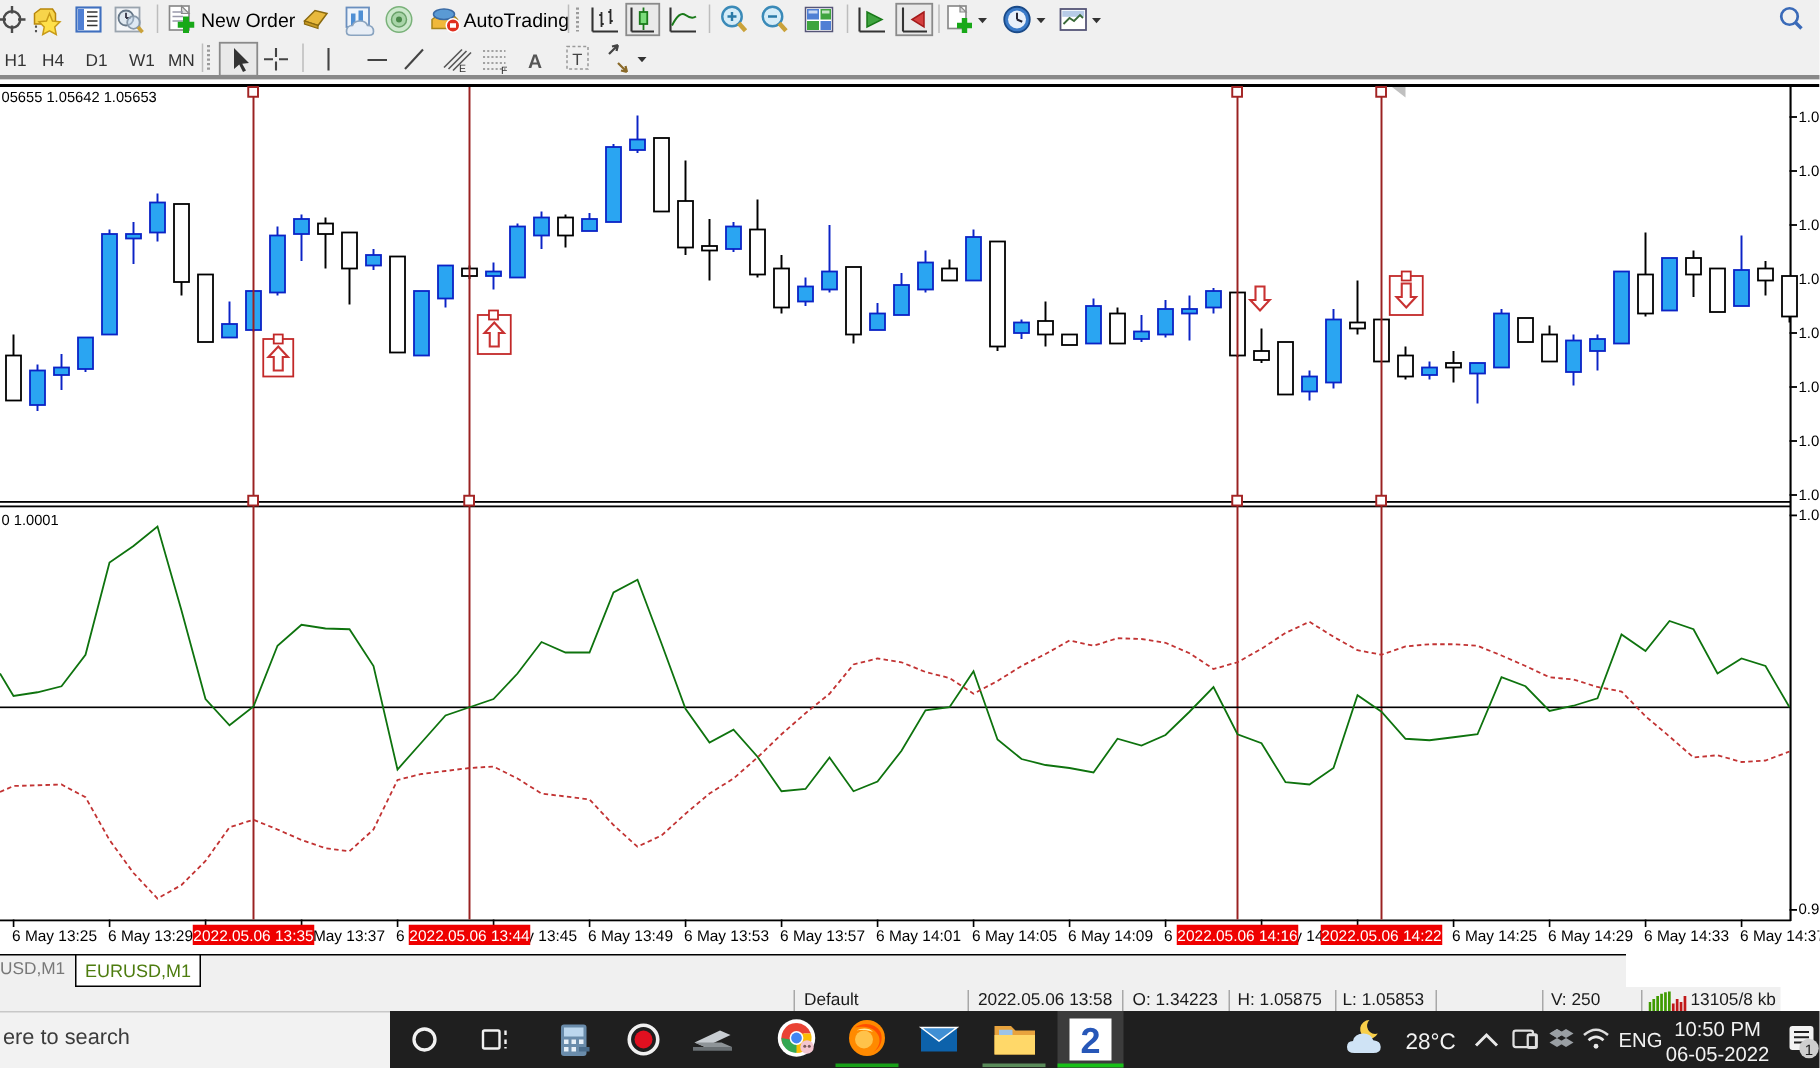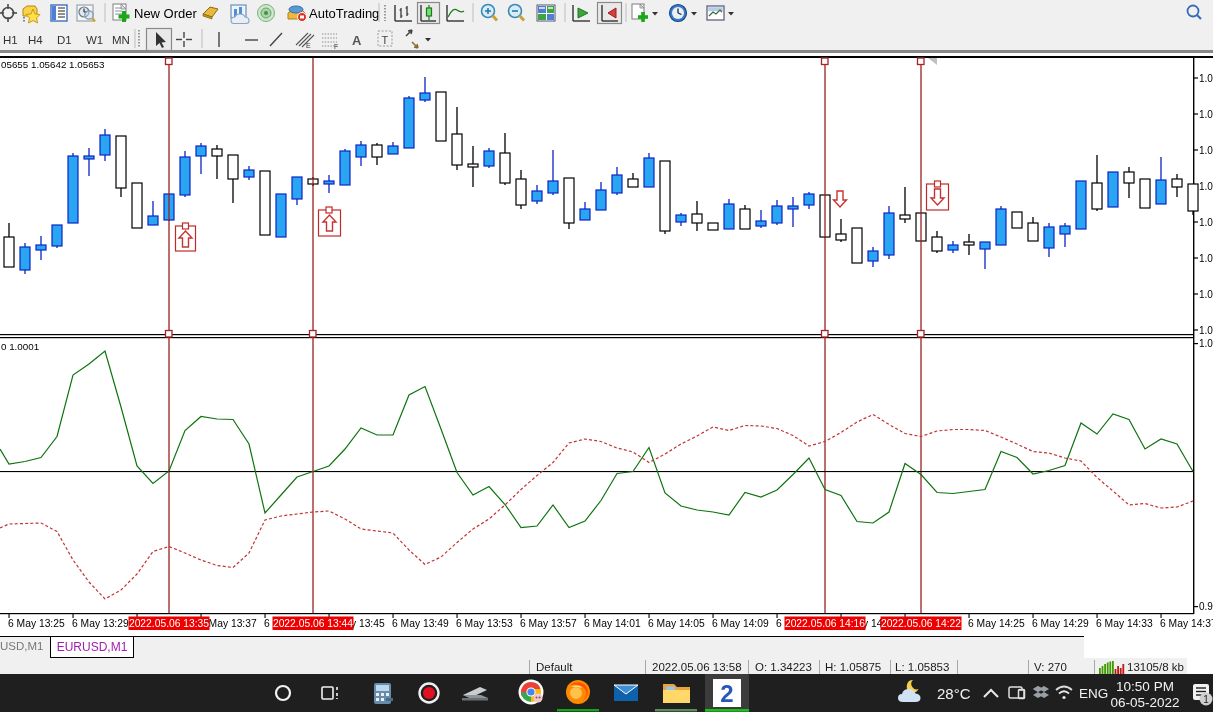--- a/index.html
+++ b/index.html
@@ -416,38 +416,38 @@
 <rect x="272.5" y="616.5" width="81" height="13.5" fill="#ef0000"></rect>
 <text x="313" y="627" font-size="10.3" fill="#fff" text-anchor="middle">2022.05.06 13:44</text>
 <rect x="784.5" y="616.5" width="81" height="13.5" fill="#ef0000"></rect>
 <text x="825" y="627" font-size="10.3" fill="#fff" text-anchor="middle">2022.05.06 14:16</text>
 <rect x="880.5" y="616.5" width="81" height="13.5" fill="#ef0000"></rect>
 <text x="921" y="627" font-size="10.3" fill="#fff" text-anchor="middle">2022.05.06 14:22</text>
 </svg>
 
 <div class="abs" style="left:0;top:636px;width:1084px;height:22px;background:#f0f0f0;border-top:1.2px solid #000">
   <div class="abs" style="left:0;top:3px;width:48px;height:18px;color:#787878;font-size:11.5px">USD,M1</div>
-  <div class="abs" style="left:50px;top:-1.2px;width:84px;height:22px;background:#fff;border:1.4px solid #000;border-top:1.2px solid #000;color:#a21caf;font-size:12px;text-align:center;line-height:20px">EURUSD,M1</div>
+  <div class="abs" style="left:50px;top:-1.2px;width:84px;height:22px;background:#fff;border:1.4px solid #000;border-top:1.2px solid #000;color:#4d7c0f;font-size:12px;text-align:center;line-height:20px">EURUSD,M1</div>
 </div>
 
 <div class="abs" style="left:0;top:658px;width:1187px;height:16px;background:#f0f0f0;font-size:11.5px;color:#1a1a1a;overflow:hidden">
   <div class="abs" style="left:529px;top:2px;width:1px;height:16px;background:#a8a8a8"></div>
   <div class="abs" style="left:536px;top:3px">Default</div>
   <div class="abs" style="left:645px;top:2px;width:1px;height:16px;background:#a8a8a8"></div>
   <div class="abs" style="left:652px;top:3px">2022.05.06 13:58</div>
   <div class="abs" style="left:748px;top:2px;width:1px;height:16px;background:#a8a8a8"></div>
   <div class="abs" style="left:755px;top:3px">O: 1.34223</div>
   <div class="abs" style="left:819px;top:2px;width:1px;height:16px;background:#a8a8a8"></div>
   <div class="abs" style="left:825px;top:3px">H: 1.05875</div>
   <div class="abs" style="left:890px;top:2px;width:1px;height:16px;background:#a8a8a8"></div>
   <div class="abs" style="left:895px;top:3px">L: 1.05853</div>
   <div class="abs" style="left:957px;top:2px;width:1px;height:16px;background:#a8a8a8"></div>
   <div class="abs" style="left:963px;top:15px">C: 1.05869</div>
   <div class="abs" style="left:1028px;top:2px;width:1px;height:16px;background:#a8a8a8"></div>
-  <div class="abs" style="left:1034px;top:3px">V: 270</div>
+  <div class="abs" style="left:1034px;top:3px">V: 250</div>
   <div class="abs" style="left:1094px;top:2px;width:1px;height:16px;background:#a8a8a8"></div>
   <svg class="abs" style="left:1099px;top:2px" width="26" height="14" viewBox="0 0 26 14">
     <g fill="#3f9b00">
         <rect x="0" y="8" width="1.8" height="6"></rect>
         <rect x="2.6" y="6" width="1.8" height="8"></rect>
         <rect x="5.2" y="4" width="1.8" height="10"></rect>
         <rect x="7.8" y="2.5" width="1.8" height="11.5"></rect>
         <rect x="10.4" y="1.5" width="1.8" height="12.5"></rect>
         <rect x="13" y="1" width="1.8" height="13"></rect>
       </g>
@@ -455,20 +455,23 @@
         <rect x="15.6" y="9" width="1.8" height="5"></rect>
         <rect x="18.2" y="6" width="1.8" height="8"></rect>
         <rect x="20.8" y="8" width="1.8" height="6"></rect>
         <rect x="23.4" y="4" width="1.8" height="10"></rect>
       </g>
   </svg>
   <div class="abs" style="left:1127px;top:3px">13105/8 kb</div>
 </div>
 
 <div class="abs" style="left:0;top:674px;width:1213px;height:38px;background:#1f1f1f">
+  <div class="abs" style="left:0;top:0;width:260px;height:38px;background:#f2f2f2;border-top:1px solid #c8c8c8">
+    <div class="abs" style="left:2px;top:9px;font-size:14.5px;color:#3c3c3c">ere to search</div>
+  </div>
 <svg class="abs" style="left:0;top:0" width="1213" height="38" viewBox="0 0 1213 38">
 <circle cx="283" cy="19" r="7" fill="none" stroke="#f2f2f2" stroke-width="2.2"></circle>
 <g stroke="#f2f2f2" stroke-width="1.6" fill="none">
         <rect x="322" y="13" width="11" height="12" rx="1"></rect>
         <line x1="337" y1="13" x2="337" y2="16"></line>
         <line x1="337" y1="19" x2="337" y2="22"></line>
         <line x1="337" y1="24" x2="337" y2="25"></line>
       </g>
 <rect x="374" y="9" width="17" height="21" rx="2" fill="#6a8cab"></rect>
       <rect x="376" y="11" width="13" height="6" fill="#bcd7ee"></rect>

